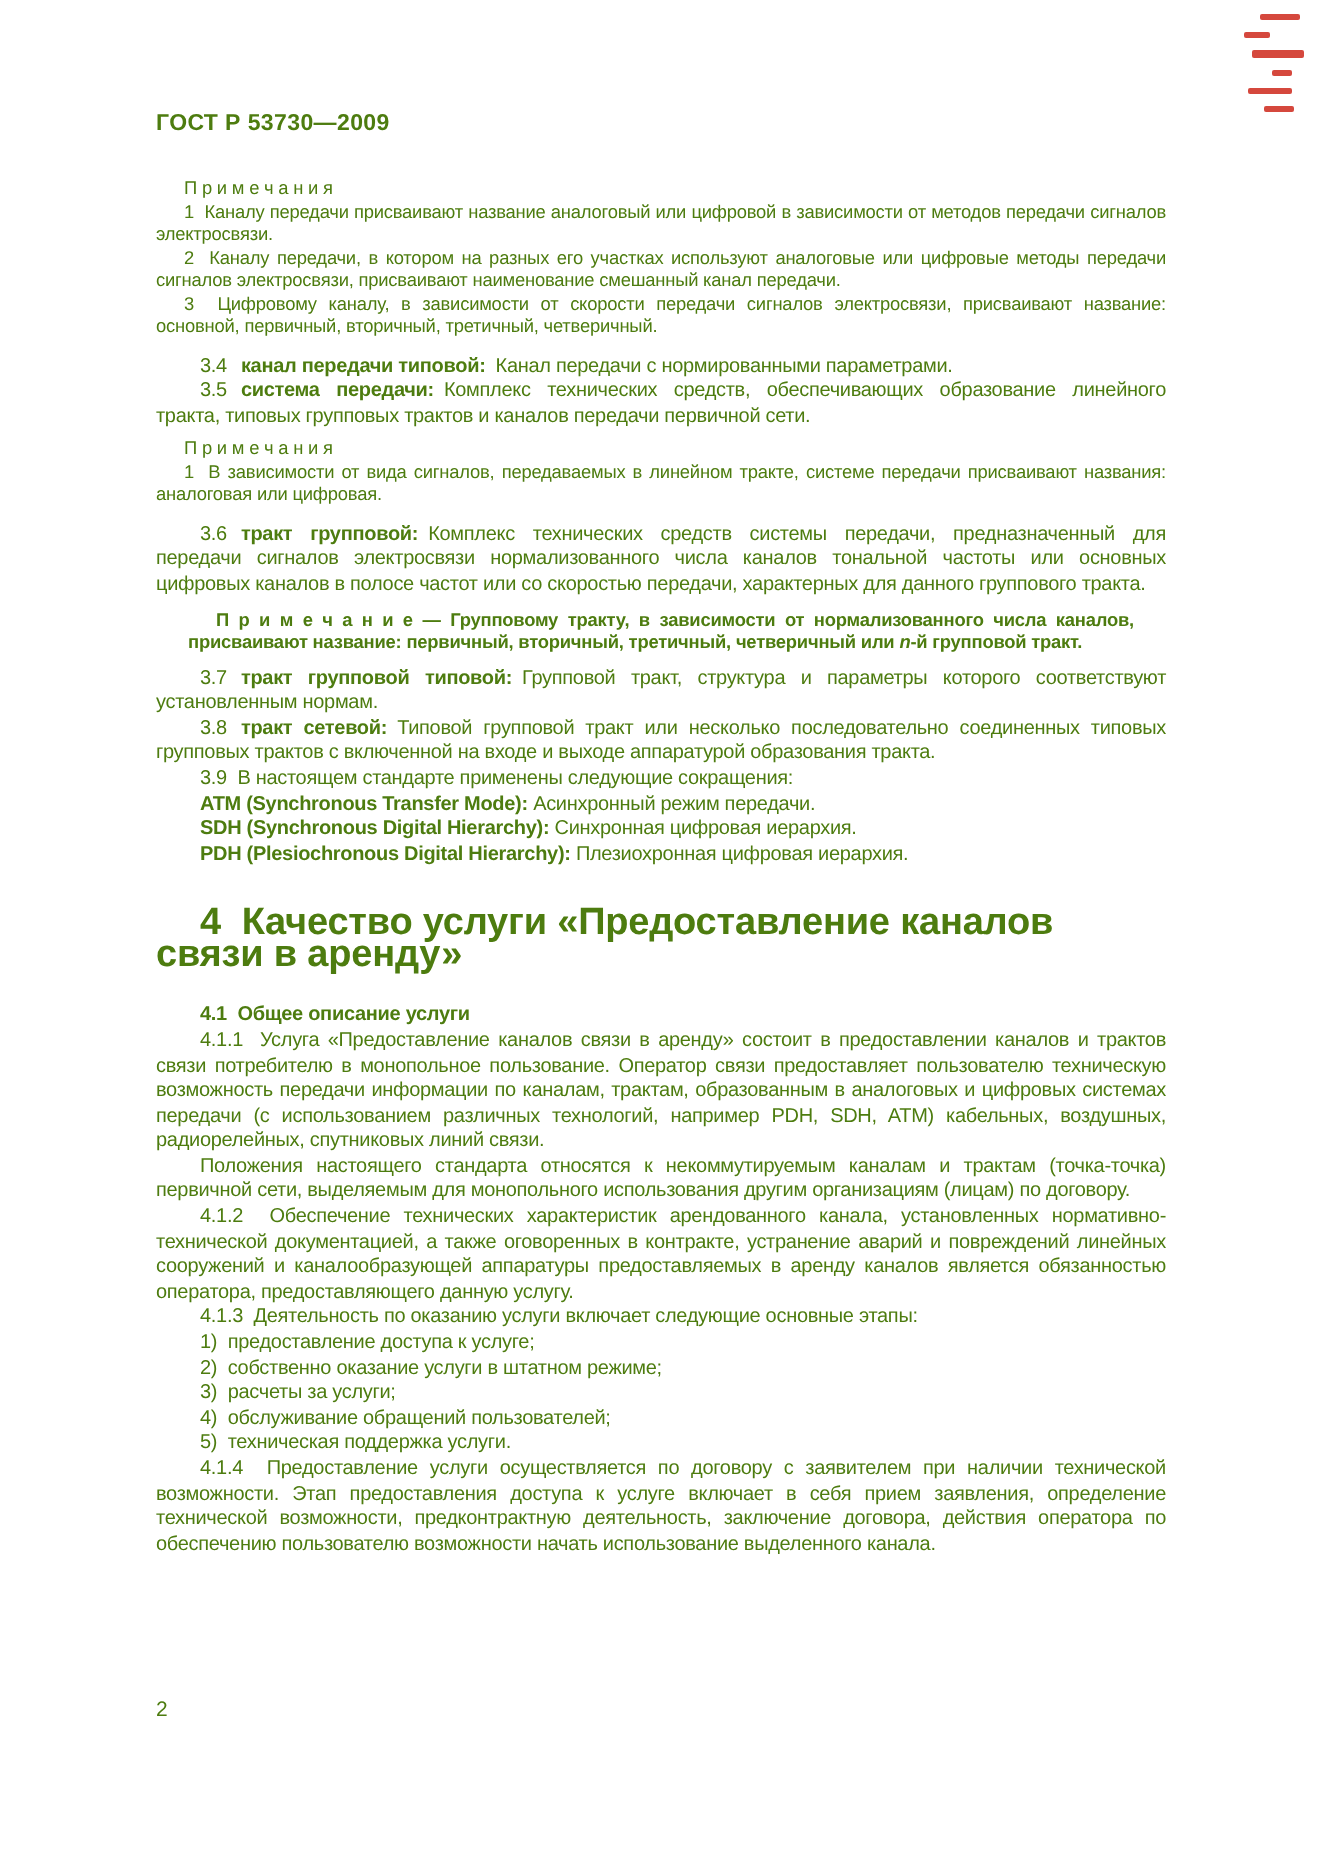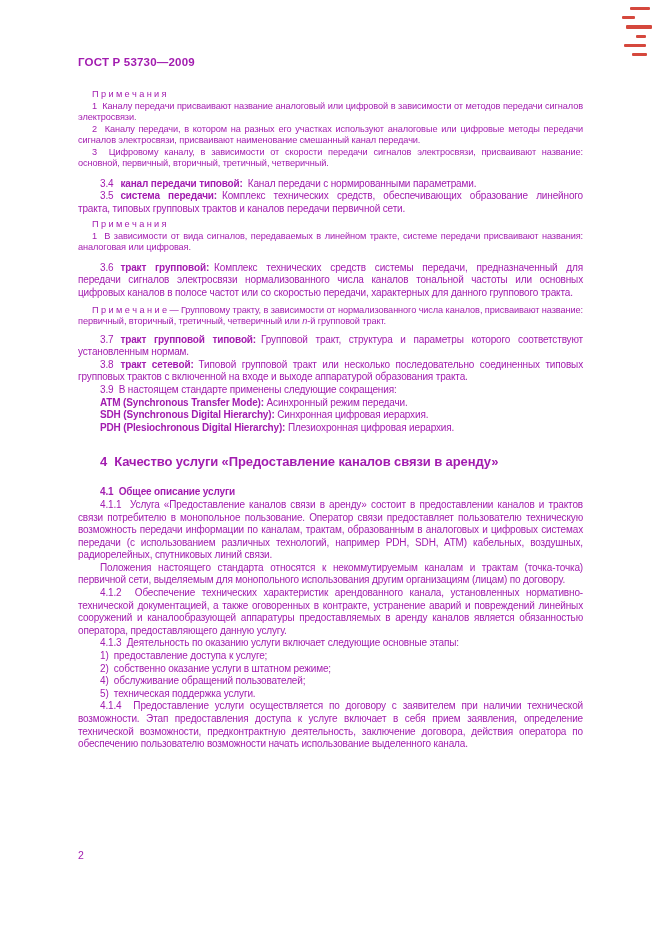--- a/index.html
+++ b/index.html
@@ -1,36 +1,36 @@
 <!DOCTYPE html>
 <html lang="ru"><head>
 <meta charset="utf-8">
 <style>
   html,body{margin:0;padding:0;background:#ffffff;}
   .page{
     position:relative;
     width:661px;height:936px;
     background:#ffffff;
     font-family:"Liberation Sans","DejaVu Sans",sans-serif;
-    color:#a21caf;
+    color:#4d7c0f;
     overflow:hidden;
   }
   .content{position:absolute;left:78px;top:56px;width:505px;}
   .doc-header{font-size:11.5px;font-weight:bold;margin:0 0 21px;letter-spacing:0.2px;}
   p{margin:0;}
   .body-text{font-size:10px;line-height:12.6px;letter-spacing:-0.15px;text-align:justify;}
   .indent{text-indent:22px;}
   .note{font-size:9.2px;line-height:11.5px;letter-spacing:-0.1px;text-align:justify;}
   .indent-n{text-indent:14px;}
   .note-block{margin:4px 0 8px;}
-  .single-note{margin:5px 0 6px;}
+  .single-note{margin:5px 16px 6px;font-weight:bold;}
   .num{margin-right:7px;}
   .term{margin-right:5px;}
   .sec-heading{
-    font-size:13px;line-height:16px;font-weight:bold;
+    font-size:19px;line-height:16px;font-weight:bold;
     margin:20px 0 16px;text-indent:22px;letter-spacing:-0.1px;
   }
   .sub-heading{font-weight:bold;}
   .page-num{position:absolute;left:78px;top:849px;font-size:10.5px;}
   .red-marks{position:absolute;top:7px;right:5px;width:36px;}
   .red-marks i{display:block;height:3px;border-radius:1px;opacity:0.9;}
   .red-marks i:nth-child(1){width:20px;margin:0 0 6px 10px;}
   .red-marks i:nth-child(2){width:13px;margin:0 0 6px 2px;}
   .red-marks i:nth-child(3){width:26px;height:4px;margin:0 0 6px 6px;}
   .red-marks i:nth-child(4){width:10px;margin:0 0 6px 16px;}
@@ -89,20 +89,21 @@
 
     <p class="body-text indent sub-heading">4.1&nbsp; Общее описание услуги</p>
 
     <p class="body-text indent">4.1.1&nbsp; Услуга «Предоставление каналов связи в аренду» состоит в предоставлении каналов и трактов связи потребителю в монопольное пользование. Оператор связи предоставляет пользователю техническую возможность передачи информации по каналам, трактам, образованным в аналоговых и цифровых системах передачи (с использованием различных технологий, например PDH, SDH, ATM) кабельных, воздушных, радиорелейных, спутниковых линий связи.</p>
     <p class="body-text indent">Положения настоящего стандарта относятся к некоммутируемым каналам и трактам (точка-точка) первичной сети, выделяемым для монопольного использования другим организациям (лицам) по договору.</p>
     <p class="body-text indent">4.1.2&nbsp; Обеспечение технических характеристик арендованного канала, установленных нормативно-технической документацией, а также оговоренных в контракте, устранение аварий и повреждений линейных сооружений и каналообразующей аппаратуры предоставляемых в аренду каналов является обязанностью оператора, предоставляющего данную услугу.</p>
     <p class="body-text indent">4.1.3&nbsp; Деятельность по оказанию услуги включает следующие основные этапы:</p>
 
     <p class="body-text indent">1)&nbsp; предоставление доступа к услуге;</p>
     <p class="body-text indent">2)&nbsp; собственно оказание услуги в штатном режиме;</p>
+    <p class="body-text indent">3)&nbsp; расчеты за услуги;</p>
     <p class="body-text indent">4)&nbsp; обслуживание обращений пользователей;</p>
     <p class="body-text indent">5)&nbsp; техническая поддержка услуги.</p>
 
     <p class="body-text indent">4.1.4&nbsp; Предоставление услуги осуществляется по договору с заявителем при наличии технической возможности. Этап предоставления доступа к услуге включает в себя прием заявления, определение технической возможности, предконтрактную деятельность, заключение договора, действия оператора по обеспечению пользователю возможности начать использование выделенного канала.</p>
 
   </div>
 
   <div class="page-num">2</div>
 
 </div>

